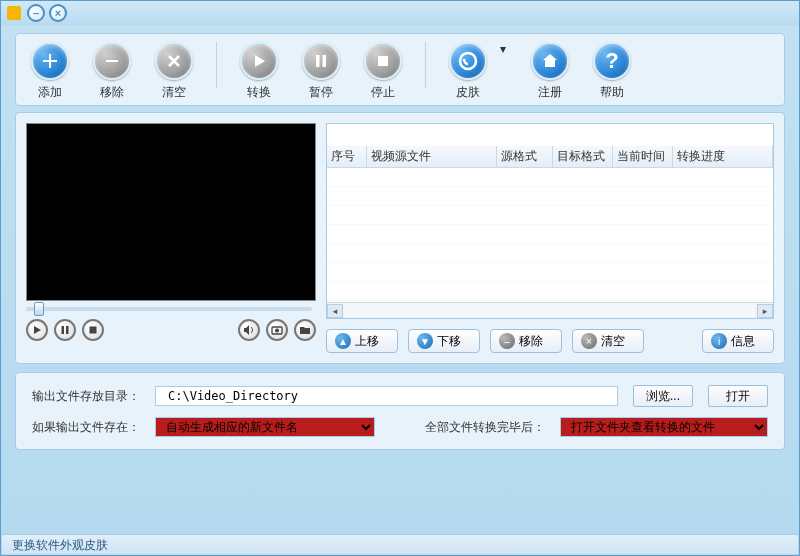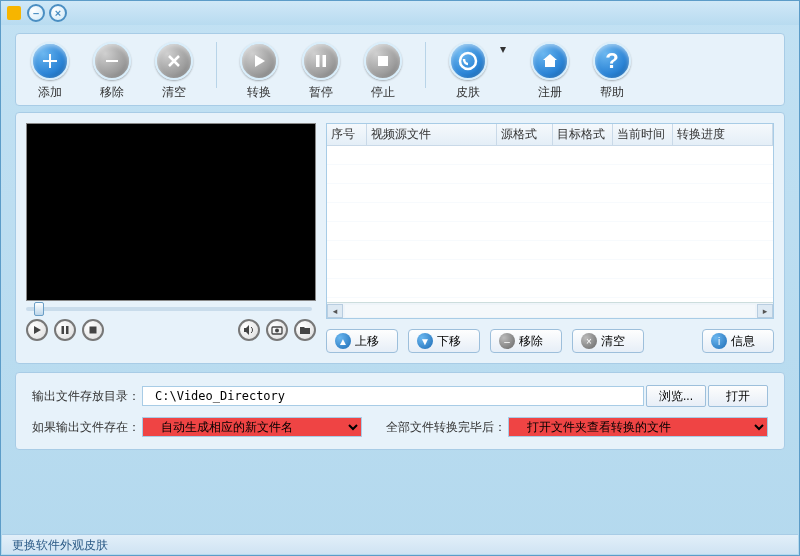--- a/index.html
+++ b/index.html
@@ -22,36 +22,36 @@
 .video-preview { width: 290px; height: 178px; background: #000; border: 1px solid #888; }
 .slider-row { display: flex; align-items: center; margin-top: 6px; }
 .slider-track { flex: 1; height: 4px; background: #c9dceb; border-radius: 2px; position: relative; }
 .slider-thumb { position: absolute; left: 8px; top: -5px; width: 10px; height: 14px; background: linear-gradient(#fff,#bcd6ea); border: 1px solid #6a9ec6; border-radius: 2px; }
 .slider-end { font-size: 10px; color: #555; margin-left: 4px; }
 .play-row { display: flex; gap: 6px; margin-top: 8px; align-items: center; }
 .play-spacer { flex: 1; }
 .smallbtn { width: 22px; height: 22px; border-radius: 50%; border: 2px solid #777; background: radial-gradient(circle at 30% 30%, #fff, #ddd); display: flex; align-items: center; justify-content: center; color: #444; font-size: 10px; cursor: pointer; }
 .right-col { flex: 1; display: flex; flex-direction: column; }
 .table-wrap { border: 1px solid #a8cce6; background: #fff; height: 196px; overflow: hidden; position: relative; }
-.table-head { display: flex; background: linear-gradient(#f5f9fc,#e4eef7); border-bottom: 1px solid #c9d9e8; }
+.table-head { display: flex; background: linear-gradient(#f5f9fc,#e4eef7); border-bottom: 1px solid #c9d9e8; margin-top: 22px; }
 .th { border-right: 1px solid #c9d9e8; padding: 2px 4px; font-size: 12px; color: #333; }
 .table-body { height: 160px; background: repeating-linear-gradient(#fff 0, #fff 18px, #f7fafd 18px, #f7fafd 19px); }
 .hscroll { position: absolute; bottom: 0; left: 0; right: 0; height: 16px; background: #eef4f9; border-top: 1px solid #cdd; display: flex; align-items: center; }
 .hs-arrow { width: 16px; height: 14px; background: #dde9f3; border: 1px solid #b8cde0; display: flex; align-items: center; justify-content: center; font-size: 9px; color: #555; cursor: pointer; }
 .hs-track { flex: 1; margin: 0 2px; height: 12px; background: #f4f8fb; }
 .list-btns { display: flex; gap: 10px; margin-top: 10px; }
 .pillbtn { flex: 0 0 auto; min-width: 72px; height: 24px; background: linear-gradient(#fefefe,#e6eef7); border: 1px solid #9dbfdb; border-radius: 4px; display: flex; align-items: center; padding: 0 8px; gap: 4px; cursor: pointer; }
 .pill-icon { width: 16px; height: 16px; border-radius: 50%; background: radial-gradient(circle at 30% 30%, #6bb7f0, #1d6cb5); color: #fff; font-size: 10px; display: flex; align-items: center; justify-content: center; }
 .pill-icon.grey { background: radial-gradient(circle at 30% 30%, #bbb, #666); }
 .settings-box { margin: 0 14px 8px; padding: 12px 16px; background: #e7f2fa; border: 1px solid #a8cce6; border-radius: 4px; }
-.set-row { display: flex; align-items: center; gap: 2px; margin-bottom: 10px; }
+.set-row { display: flex; align-items: center; gap: 15px; margin-bottom: 10px; }
 .set-label { font-size: 12px; color: #333; white-space: nowrap; }
 .txtinput { flex: 1; height: 20px; border: 1px solid #a8cce6; background: #fff; padding: 2px 12px; font-family: monospace; font-size: 12px; }
 .smbtn { width: 60px; height: 22px; background: linear-gradient(#fdfdfd,#e7eef7); border: 1px solid #9dbfdb; border-radius: 2px; cursor: pointer; font-size: 12px; }
-.sel { height: 20px; border: 1px solid #a8cce6; background: #ef4444; padding: 1px 14px; font-size: 12px; }
+.sel { height: 20px; border: 1px solid #a8cce6; background: #b91c1c; padding: 1px 6px; font-size: 12px; }
 .statusbar { position: absolute; left: 1px; right: 1px; bottom: 1px; height: 20px; background: linear-gradient(#e2eff9,#cfe3f3); border-top: 1px solid #a8cce6; padding: 2px 10px; font-size: 12px; color: #2b5a86; }
 svg { display: block; }
 </style>
 </head>
 <body>
 
 <div class="window">
 
   <div class="titlebar">
     <div class="title-icon"></div>

